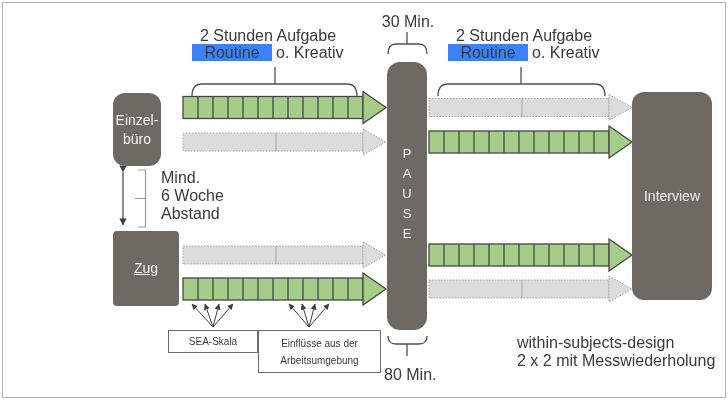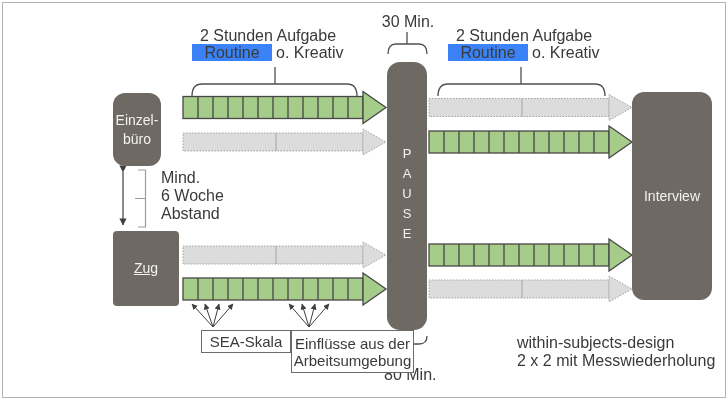--- a/index.html
+++ b/index.html
@@ -31,21 +31,21 @@
   .task-right { left:434px; }
   .hl { background:#3b82f6; padding:0 12px; }
   .lbl-30min { left:377px; top:13px; width:62px; text-align:center; }
   .lbl-80min { left:384px; top:366px; }
   .lbl-abstand { left:161px; top:169px; line-height:18px; white-space:pre-line; }
   .lbl-note { left:517px; top:334px; line-height:18px; white-space:pre-line; }
 
   .note-box {
     position:absolute; background:#fff; border:1px solid #6b6b6b;
     display:flex; align-items:center; justify-content:center;
-    text-align:center; font-size:15px; line-height:17px; white-space:pre-line;margin-left:33px;
+    text-align:center; font-size:10px; line-height:17px; white-space:pre-line;
   }
   .sea-box   { left:168px; top:330px; width:88px;  height:21px; }
   .einfl-box { left:258px; top:330px; width:121px; height:41px; }
 </style>
 </head>
 <body>
 
 <div class="stage">
 
   <svg class="layer" width="728" height="400" viewBox="0 0 728 400">

